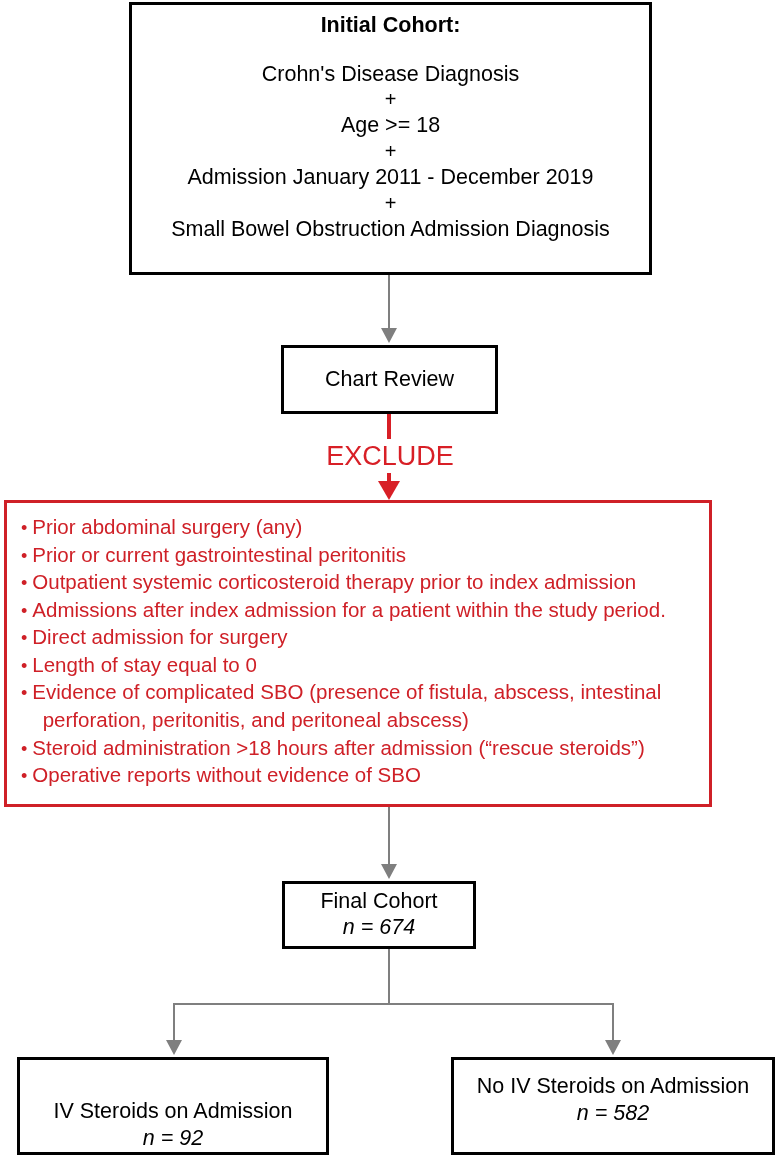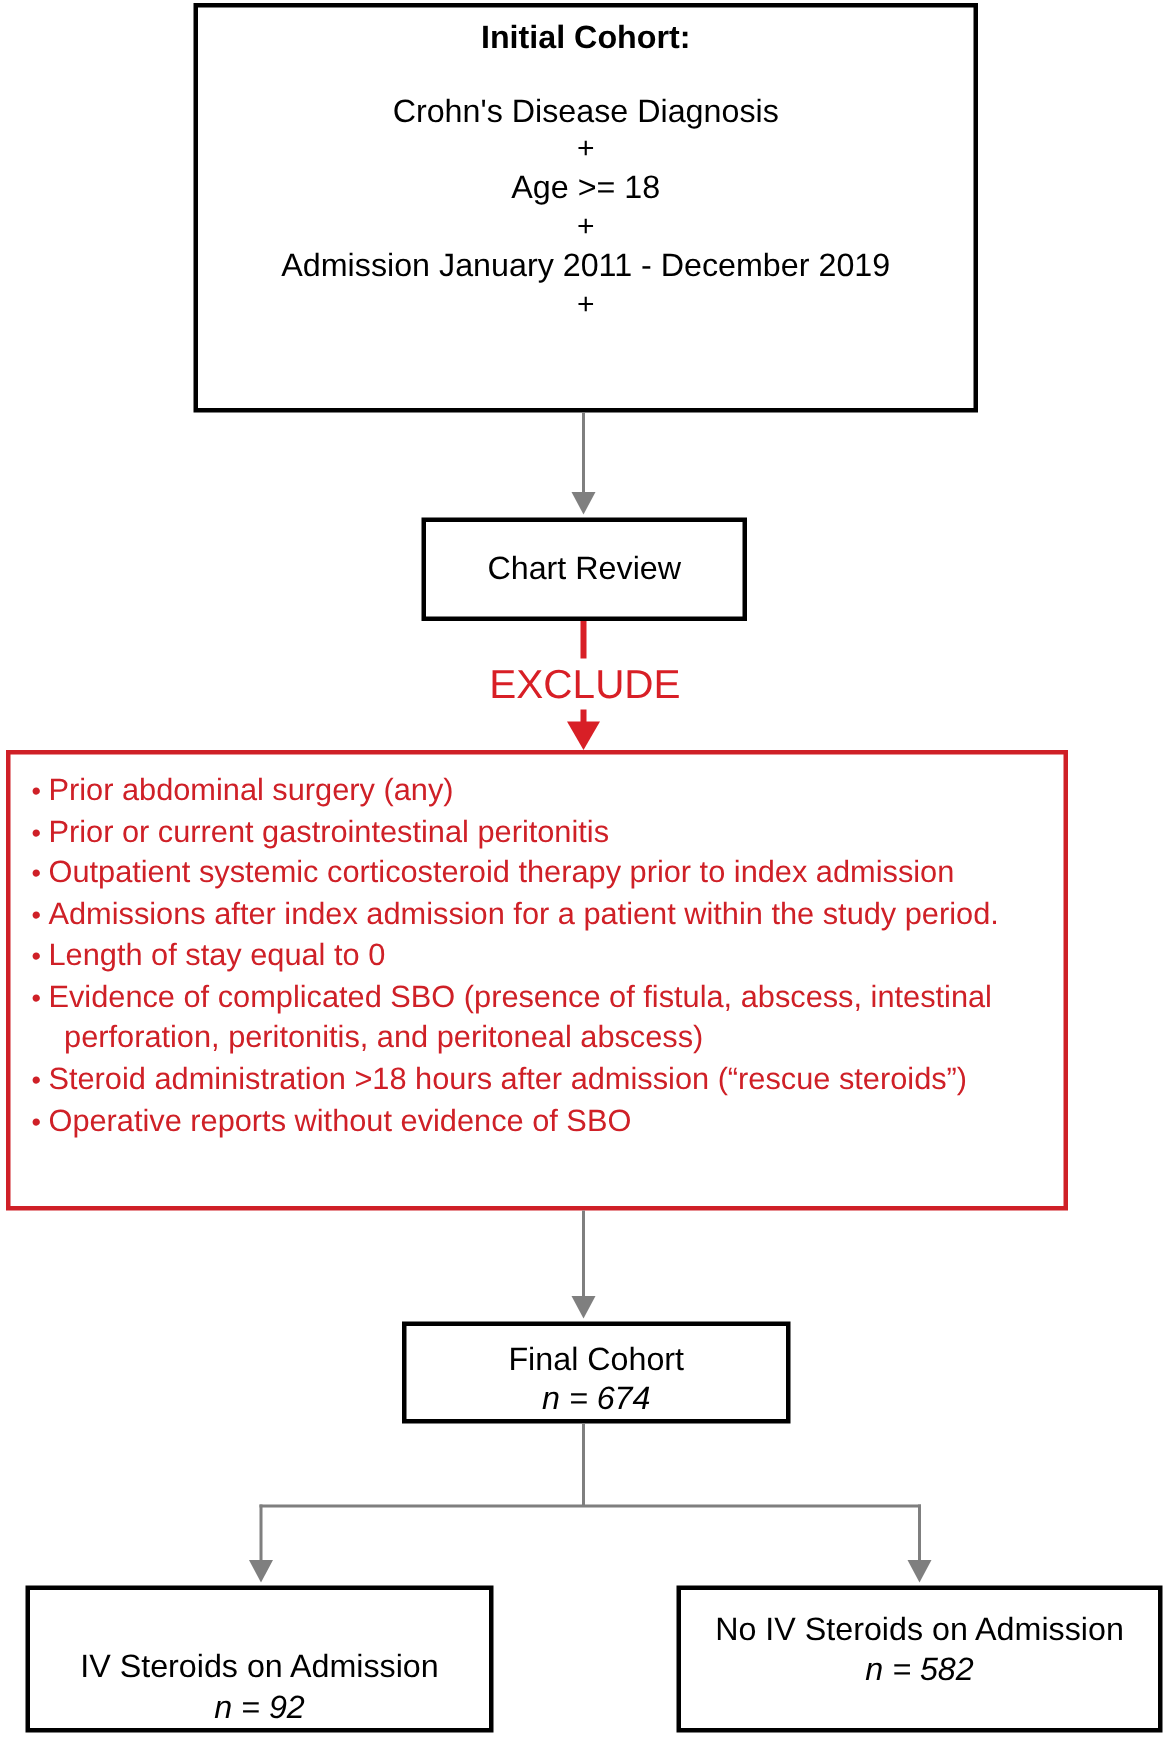--- a/index.html
+++ b/index.html
@@ -89,25 +89,24 @@
     padding-left: 16px;
     text-indent: -16px;
     white-space: pre-wrap;
   }
   #exclusion-box li::before {
     content: "\2022\00a0";
     font-size: 18px;
   }
   
   #final-cohort-box {
-    left: 268px;
+    left: 282px;
     top: 881px;
-    width: 259px;
+    width: 194px;
     height: 68px;
-    justify-content: flex-end;
   }
   #final-cohort-box .line1 { font-size: 21.5px; line-height: 1.2; }
   #final-cohort-box .line2 { font-size: 21.5px; font-style: italic; line-height: 1.2; }
   
   #iv-steroids-box {
     left: 17px;
     top: 1057px;
     width: 312px;
     height: 98px;
     justify-content: flex-end;
@@ -176,20 +175,21 @@
 <div class="stage">
 
   <div class="box" id="initial-cohort-box">
     <div class="title">Initial Cohort:</div>
     <div class="crit">Crohn's Disease Diagnosis</div>
     <div class="plus">+</div>
     <div class="crit">Age &gt;= 18</div>
     <div class="plus">+</div>
     <div class="crit">Admission January 2011 - December 2019</div>
     <div class="plus">+</div>
+    <div class="crit">Small Bowel Obstruction Admission Diagnosis</div>
   </div>
 
   <div class="conn">
     <div class="vline" style="left:388px; top:275px; height:55px;"></div>
     <div class="arrowhead" style="left:381px; top:328px;"></div>
   </div>
 
   <div class="box" id="chart-review-box">
     <div class="line">Chart Review</div>
   </div>
@@ -201,20 +201,21 @@
   <div id="exclude-label">
     <span class="bg">EXCLUDE</span>
   </div>
 
   <div id="exclusion-box">
     <ul>
       <li>Prior abdominal surgery (any)</li>
       <li>Prior or current gastrointestinal peritonitis</li>
       <li>Outpatient systemic corticosteroid therapy prior to index admission</li>
       <li>Admissions after index admission for a patient within the study period.</li>
+      <li>Direct admission for surgery</li>
       <li>Length of stay equal to 0</li>
       <li>Evidence of complicated SBO (presence of fistula, abscess, intestinal
  perforation, peritonitis, and peritoneal abscess)</li>
       <li>Steroid administration &gt;18 hours after admission (“rescue steroids”)</li>
       <li>Operative reports without evidence of SBO</li>
     </ul>
   </div>
 
   <div class="conn">
     <div class="vline" style="left:388px; top:807px; height:59px;"></div>

